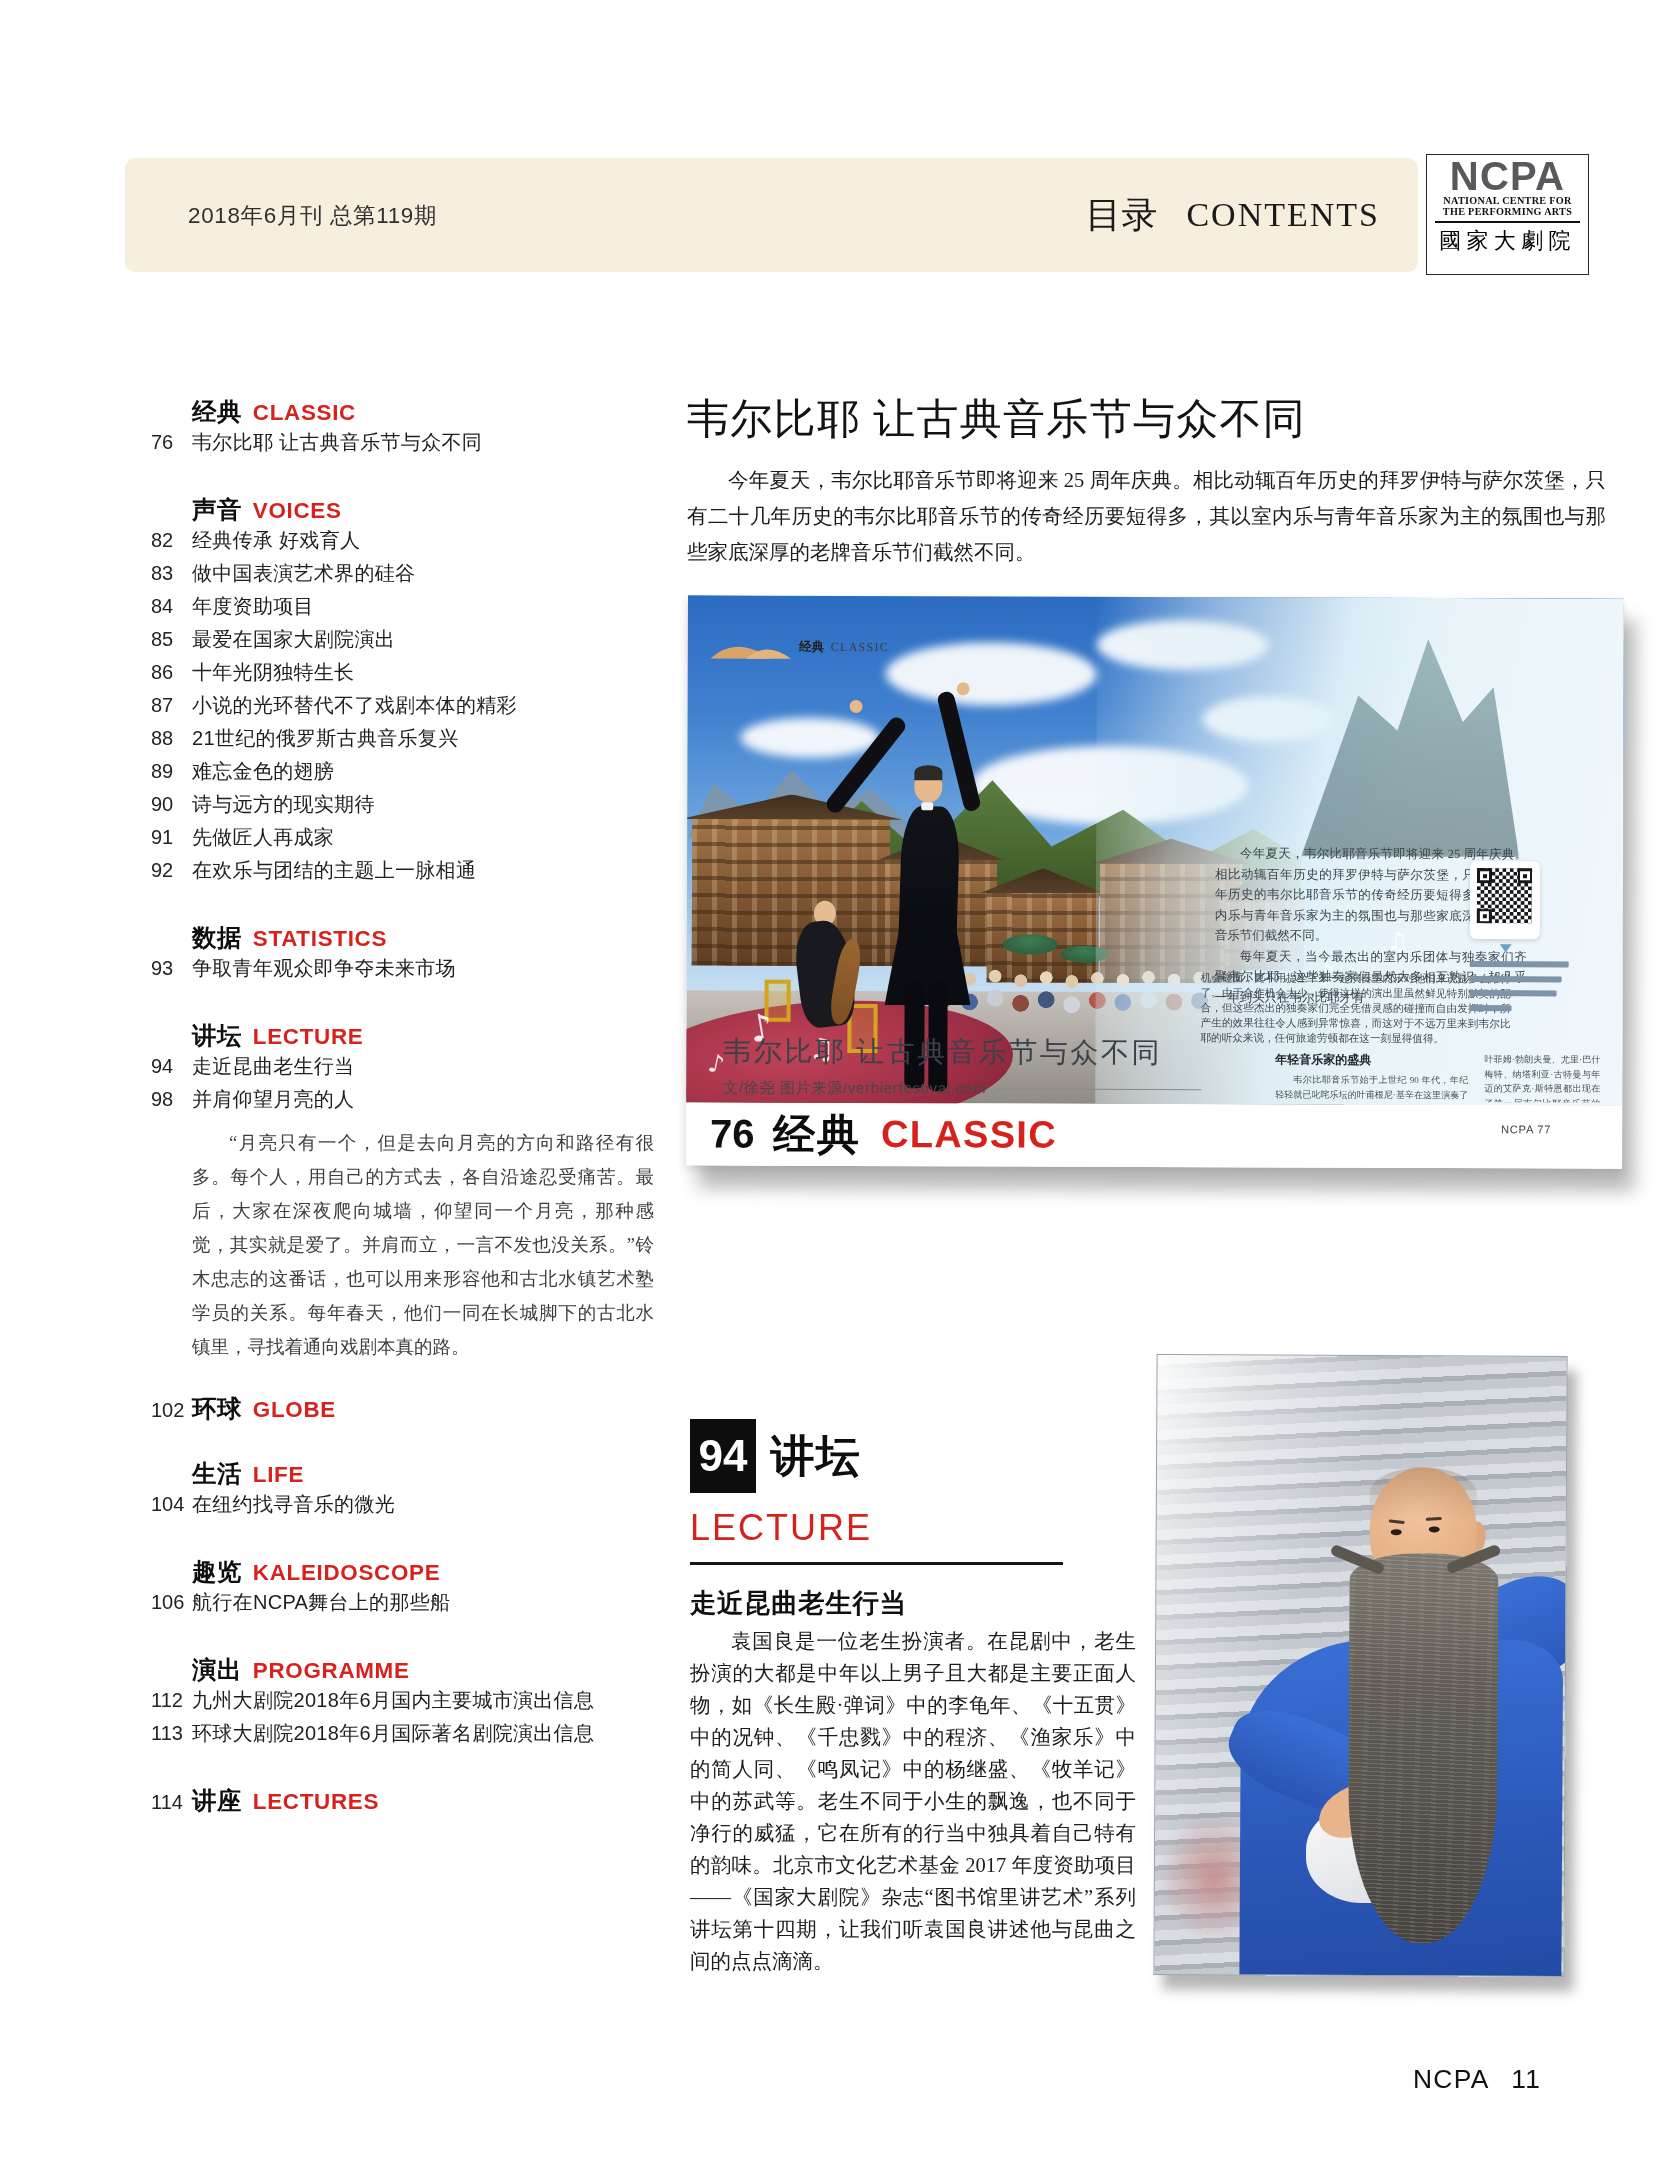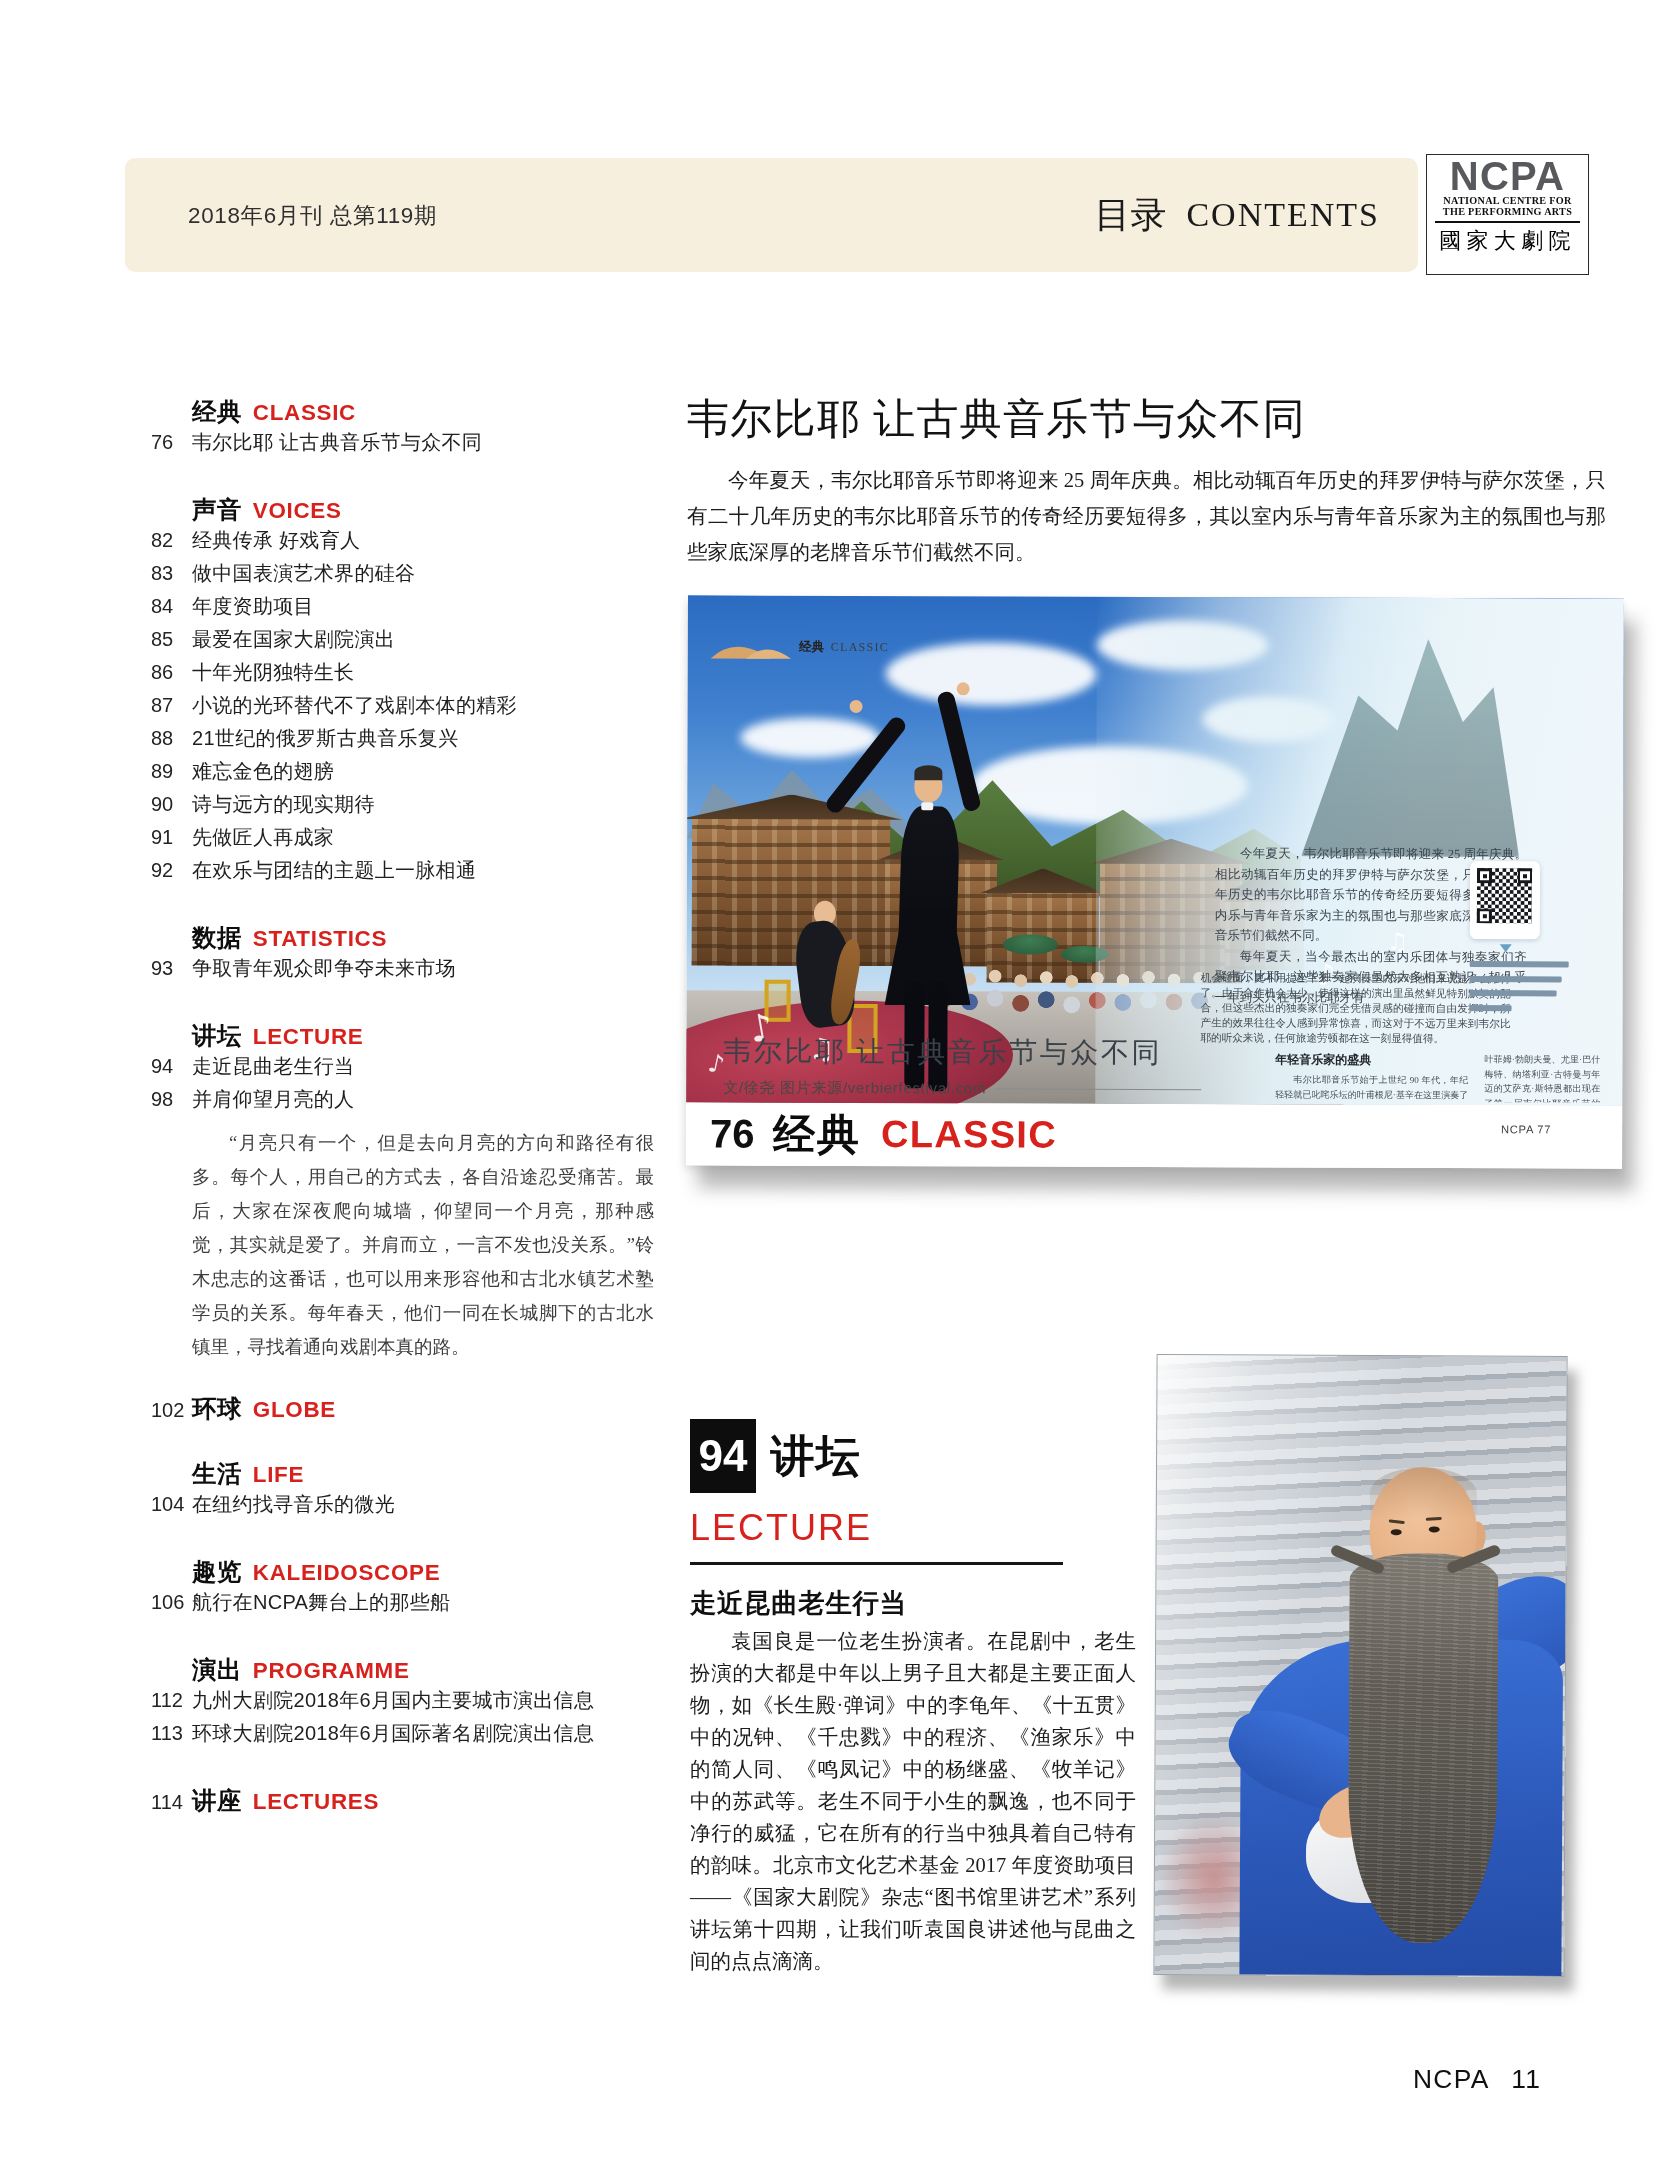--- a/index.html
+++ b/index.html
@@ -4,21 +4,21 @@
 <style>
   html,body{margin:0;padding:0;background:#fff;}
   #canvas{position:relative;width:1676px;height:2183px;background:#ffffff;overflow:hidden;
           font-family:"Liberation Sans",sans-serif;color:#111;}
 
   
   .header-bar{position:absolute;left:125px;top:158px;width:1293px;height:114px;background:#f6efde;
               border-radius:10.6px;display:flex;align-items:center;justify-content:space-between;
               padding:0 38px 0 63px;box-sizing:border-box;}
   .issue{font-size:22.4px;color:#2f2f2f;letter-spacing:0.7px;}
-  .contents{display:flex;align-items:center;gap:20px;margin-left:35px;}
+  .contents{display:flex;align-items:center;gap:29px;margin-left:35px;}
   .contents .zh{font-size:36px;color:#1b1b1b;font-weight:400;}
   .contents .en{font-family:"Liberation Serif",serif;font-size:34px;color:#1b1b1b;letter-spacing:2px;}
 
   .logo{position:absolute;left:1426px;top:154px;width:163px;height:121px;background:#fff;
         border:1.3px solid #2a2a2a;box-sizing:border-box;text-align:center;padding-top:2px;}
   .logo .acr{font-size:40px;font-weight:800;color:#58595d;letter-spacing:1.3px;line-height:38px;}
   .logo .sub{font-family:"Liberation Serif",serif;font-size:10.2px;font-weight:700;color:#0f0f0f;
              line-height:11.2px;letter-spacing:0.3px;}
   .logo .rule{height:2px;background:#0f0f0f;margin:3.3px 8px;}
   .logo .cn{font-family:"Liberation Serif",serif;font-size:22px;color:#000000;letter-spacing:5.3px;}

